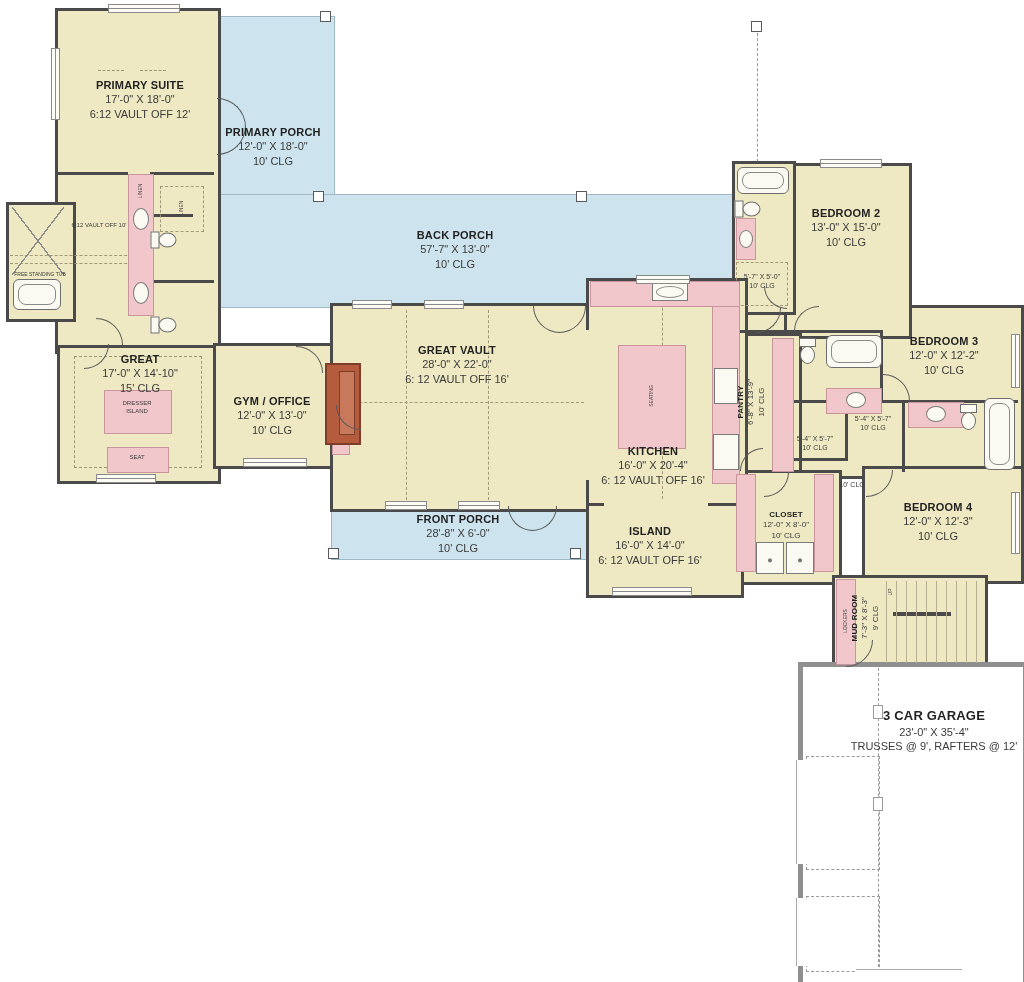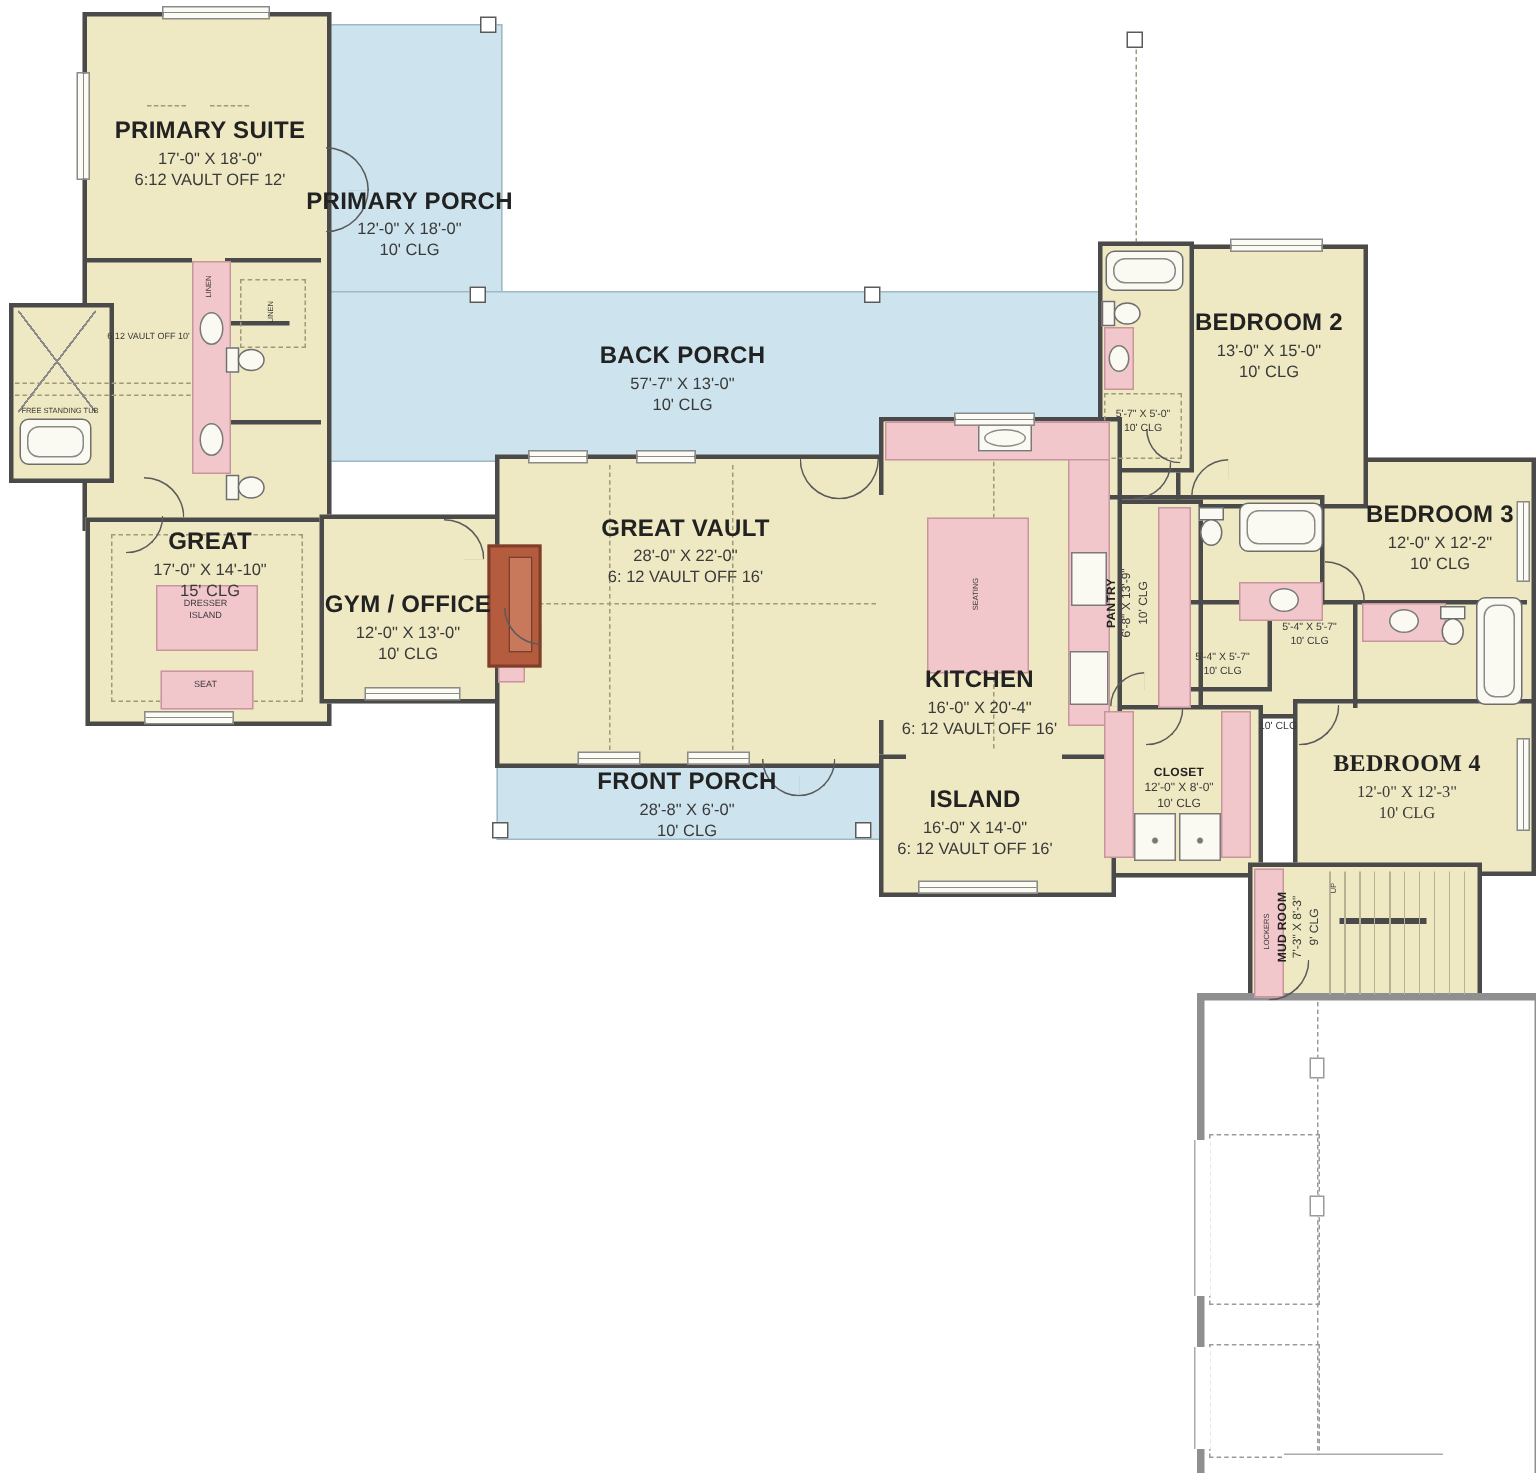--- a/index.html
+++ b/index.html
@@ -41,21 +41,21 @@
   .appl{position:absolute;background:radial-gradient(circle at 50% 58%,#777 1.5px,transparent 2.5px),var(--fix);border:1px solid #7a7a7a;}
   .fire{position:absolute;background:#b65c3e;border:2px solid #7e3f2a;}
   .fire-in{position:absolute;background:#c8795b;border:1px solid #7e3f2a;}
   .stairs{position:absolute;background:repeating-linear-gradient(90deg,#b7b093 0 1px,transparent 1px 10px);}
   .post{position:absolute;width:9px;height:9px;background:#fff;border:1px solid #5a5a5a;}
   .gpost{position:absolute;width:8px;height:12px;background:#fff;border:1px solid #9a9a9a;}
   .gap{position:absolute;background:#fff;border-left:1px solid #aaa;}
   .gapb{position:absolute;background:#fff;border-top:1px solid #aaa;}
   .lbl{position:absolute;text-align:center;color:#2c2c2c;line-height:1.3;transform:translateX(-50%);white-space:nowrap;}
   .lbl span{display:block;}
-  .nm{font-weight:bold;font-size:16px;letter-spacing:.2px;color:#222;}
+  .nm{font-weight:bold;font-size:11px;letter-spacing:.2px;color:#222;}
   .dm{font-size:11px;color:#3a3a3a;}
   .t8 .nm{font-size:8px;}.t8 .dm{font-size:8px;}.t7 .dm{font-size:7px;}
   .t6 .dm,.t6 .nm{font-size:6px;}
   .t5 .dm,.t5 .nm{font-size:5px;letter-spacing:0;}
   .wrap{white-space:normal;}
   .rot{transform:translate(-50%,-50%) rotate(-90deg);}
   .big .nm{font-size:13px;}
 </style>
 </head>
 <body>
@@ -250,42 +250,47 @@
   </div>
   <div class="lbl" style="left:846px;top:206px;">
     <span class="nm">BEDROOM 2</span>
     <span class="dm">13'-0" X 15'-0"</span>
     <span class="dm">10' CLG</span>
   </div>
   <div class="lbl t7" style="left:762px;top:272px;">
     <span class="dm">5'-7" X 5'-0"</span>
     <span class="dm">10' CLG</span>
   </div>
-  <div class="lbl" style="left:944px;top:334px;margin-left:16px;">
+  <div class="lbl" style="left:944px;top:334px;">
     <span class="nm">BEDROOM 3</span>
     <span class="dm">12'-0" X 12'-2"</span>
     <span class="dm">10' CLG</span>
   </div>
   <div class="lbl t7" style="left:873px;top:414px;">
     <span class="dm">5'-4" X 5'-7"</span>
     <span class="dm">10' CLG</span>
   </div>
   <div class="lbl t7" style="left:815px;top:434px;">
     <span class="dm">5'-4" X 5'-7"</span>
     <span class="dm">10' CLG</span>
   </div>
   <div class="lbl t8" style="left:786px;top:510px;">
     <span class="nm">CLOSET</span>
     <span class="dm">12'-0" X 8'-0"</span>
     <span class="dm">10' CLG</span>
   </div>
-  <div class="lbl" style="left:938px;top:500px;font-family:Liberation Serif, serif;">
+  <div class="lbl" style="left:938px;top:500px;">
     <span class="nm">BEDROOM 4</span>
     <span class="dm">12'-0" X 12'-3"</span>
     <span class="dm">10' CLG</span>
+  </div>
+  <div class="lbl big" style="left:934px;top:708px;">
+    <span class="nm">3 CAR GARAGE</span>
+    <span class="dm">23'-0" X 35'-4"</span>
+    <span class="dm">TRUSSES @ 9', RAFTERS @ 12'</span>
   </div>
   <div class="lbl t7" style="left:852px;top:480px;">
     <span class="dm">10' CLG</span>
   </div>
   <div class="lbl t6" style="left:99px;top:222px;">
     <span class="dm">6:12 VAULT OFF 10'</span>
   </div>
 
   <div class="lbl t8 rot" style="left:752px;top:402px;">
     <span class="nm">PANTRY</span>

